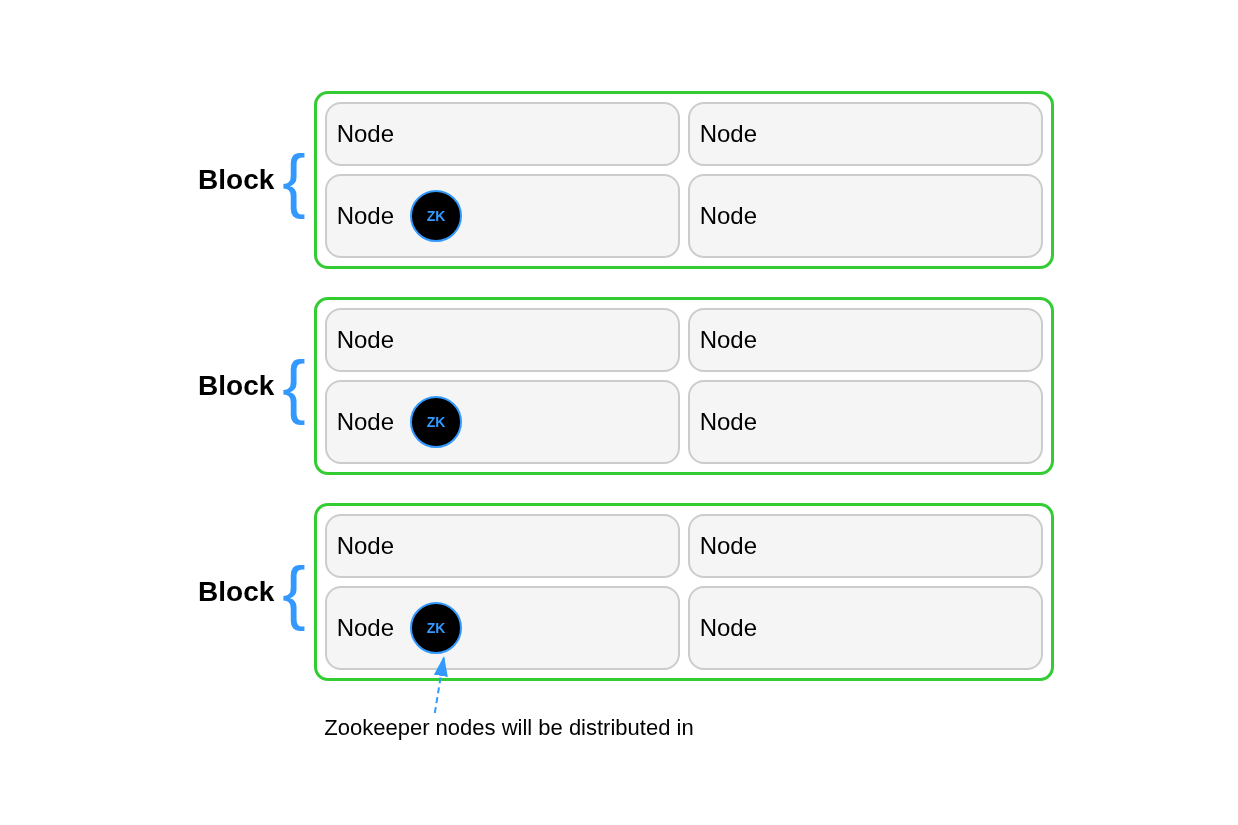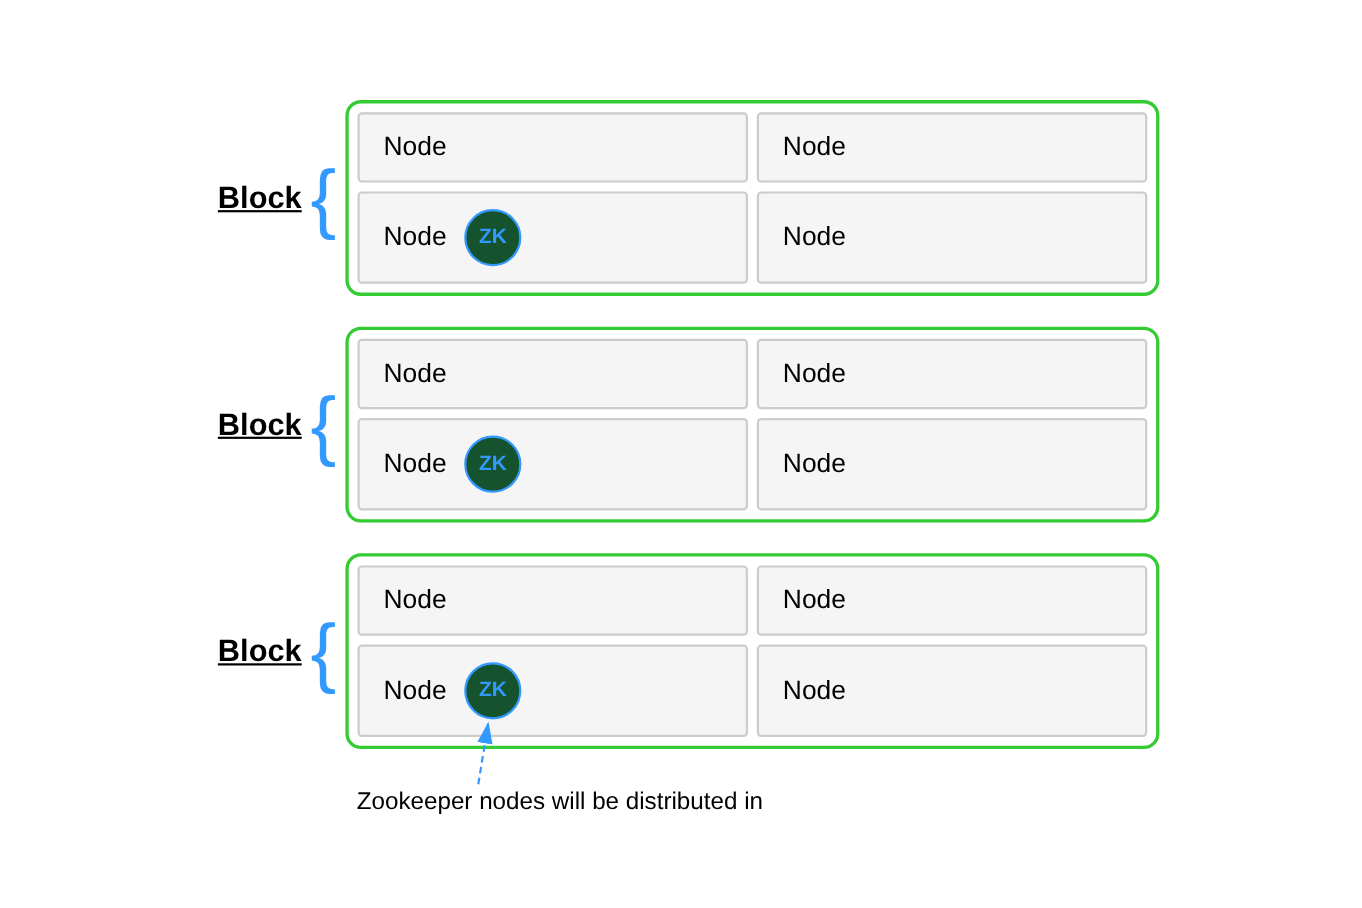--- a/index.html
+++ b/index.html
@@ -34,21 +34,20 @@
       font-size: 28px;
       font-weight: bold;
       color: #000;
       width: 90px;
       text-align: right;
       margin-right: 0px;
       display: flex;
       align-items: center;
       justify-content: flex-end;
       gap: 6px;
-      text-decoration: underline;
     }
 
     .brace {
       color: #3399ff;
       font-size: 70px;
       font-weight: 100;
       line-height: 1;
       margin-right: 8px;
       margin-left: 8px;
     }
@@ -59,46 +58,46 @@
       padding: 8px;
       display: grid;
       grid-template-columns: 1fr 1fr;
       gap: 8px;
       width: 740px;
       background: #fff;
     }
 
     .node-cell {
       border: 2px solid #cccccc;
-      border-radius: 4px;
+      border-radius: 16px;
       background: #f5f5f5;
-      padding: 14px 22px;
+      padding: 14px 10px;
       font-size: 24px;
       color: #000;
       display: flex;
       align-items: center;
       gap: 16px;
       min-height: 64px;
     }
 
     .node-label {
       font-size: 24px;
       color: #000;
     }
 
     .zk-circle {
       width: 52px;
       height: 52px;
       border-radius: 50%;
       border: 2.5px solid #3399ff;
-      background: #14532d;
+      background: #000000;
       display: flex;
       align-items: center;
       justify-content: center;
-      font-size: 19px;
+      font-size: 14px;
       font-weight: bold;
       color: #3399ff;
       flex-shrink: 0;
     }
 
     .annotation-area {
       display: flex;
       flex-direction: column;
       align-items: center;
       margin-top: 4px;

